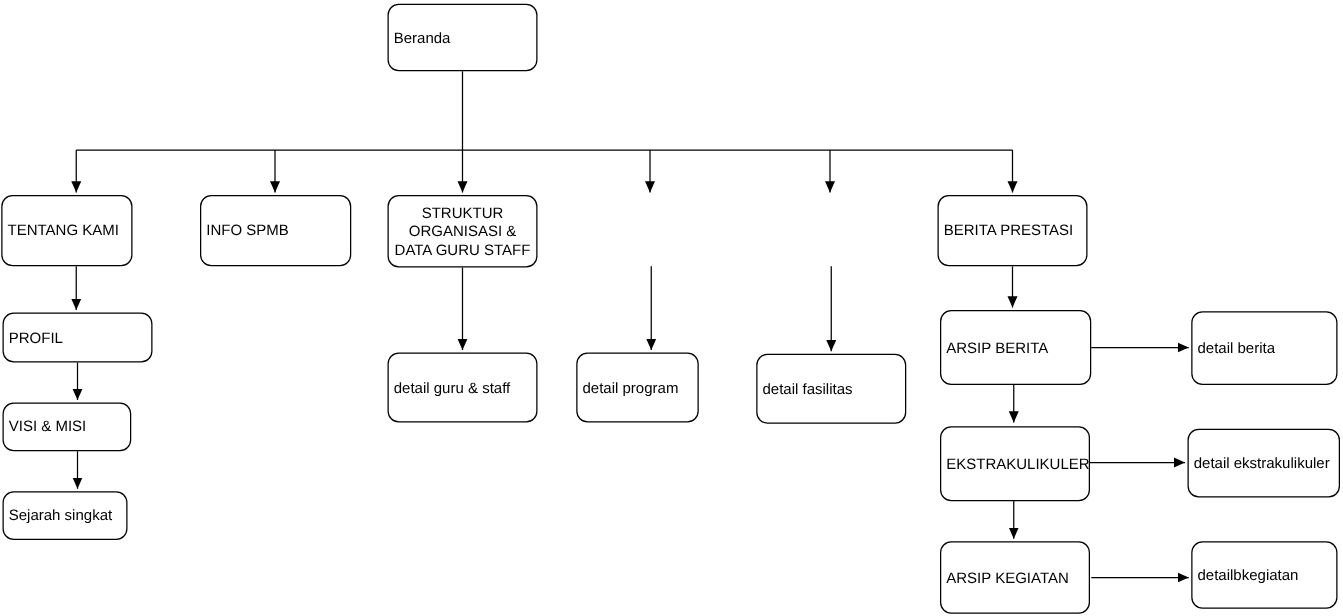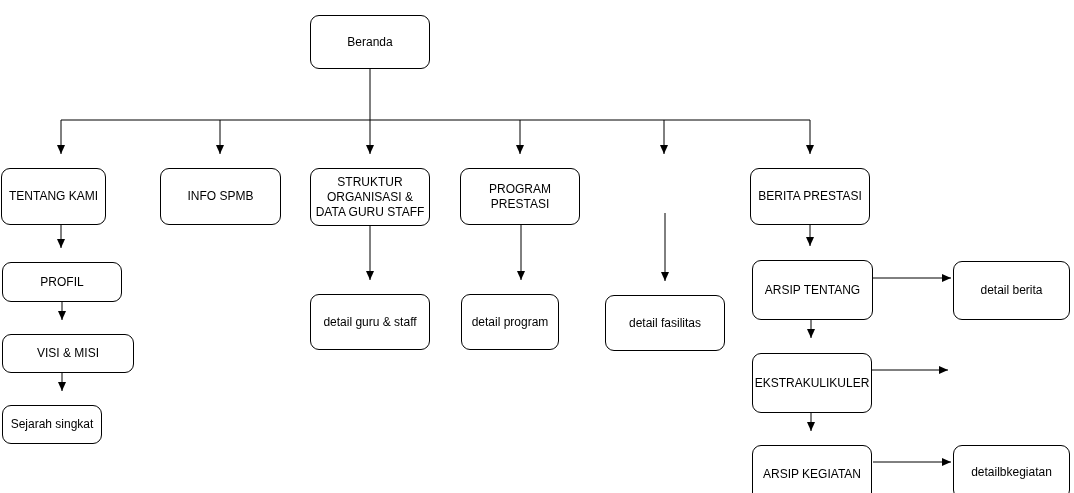--- a/index.html
+++ b/index.html
@@ -12,27 +12,26 @@
   }
   #edges{position:absolute;left:0;top:0;width:1074px;height:493px;}
   .node{
     position:absolute;
     box-sizing:border-box;
     background:#ffffff;
     border:1px solid #000000;
     border-radius:9px;
     display:flex;
     align-items:center;
-    justify-content:center;
+    justify-content:flex-start;
     text-align:center;
     font-size:12px;
     line-height:1.25;
     color:#000000;
     padding:2px 4px;
-    margin-top:12px;
   }
   .node span{display:block;}
 </style>
 </head>
 <body>
 
 <div id="canvas">
 
   <svg id="edges" viewBox="0 0 1074 493" xmlns="http://www.w3.org/2000/svg">
     <defs>
@@ -78,65 +77,65 @@
   </div>
 
   <div class="node" style="left:310px;top:156px;width:120px;height:58px">
     <span>STRUKTUR ORGANISASI &amp; DATA GURU STAFF</span>
   </div>
 
   <div class="node" style="left:160px;top:156px;width:121px;height:57px">
     <span>INFO SPMB</span>
   </div>
 
-  <div class="node" style="left:460px;top:156px;width:120px;height:57px">
-    <span style="max-width:80px">PROGRAM PRESTASI</span>
-  </div>
 
 
   <div class="node" style="left:750px;top:156px;width:120px;height:57px">
     <span>BERITA PRESTASI</span>
   </div>
 
   <div class="node" style="left:2px;top:250px;width:120px;height:40px">
     <span>PROFIL</span>
   </div>
 
-  <div class="node" style="left:2px;top:322px;width:132px;height:39px">
+  <div class="node" style="left:2px;top:322px;width:103px;height:39px">
     <span>VISI &amp; MISI</span>
   </div>
 
   <div class="node" style="left:2px;top:393px;width:100px;height:39px">
     <span>Sejarah singkat</span>
   </div>
 
   <div class="node" style="left:310px;top:282px;width:120px;height:56px">
     <span>detail guru &amp; staff</span>
   </div>
 
   <div class="node" style="left:461px;top:282px;width:98px;height:56px">
     <span>detail program</span>
   </div>
 
   <div class="node" style="left:605px;top:283px;width:120px;height:56px">
     <span>detail fasilitas</span>
   </div>
 
   <div class="node" style="left:752px;top:248px;width:121px;height:60px">
-    <span>ARSIP TENTANG</span>
+    <span>ARSIP BERITA</span>
   </div>
 
   <div class="node" style="left:953px;top:249px;width:117px;height:59px">
     <span>detail berita</span>
   </div>
 
   <div class="node" style="left:752px;top:341px;width:120px;height:60px">
     <span>EKSTRAKULIKULER</span>
   </div>
 
+  <div class="node" style="left:950px;top:343px;width:122px;height:55px">
+    <span>detail ekstrakulikuler</span>
+  </div>
 
   <div class="node" style="left:953px;top:433px;width:117px;height:54px">
     <span>detailbkegiatan</span>
   </div>
 
   <div class="node" style="left:752px;top:433px;width:120px;height:58px">
     <span>ARSIP KEGIATAN</span>
   </div>
 
 </div>

